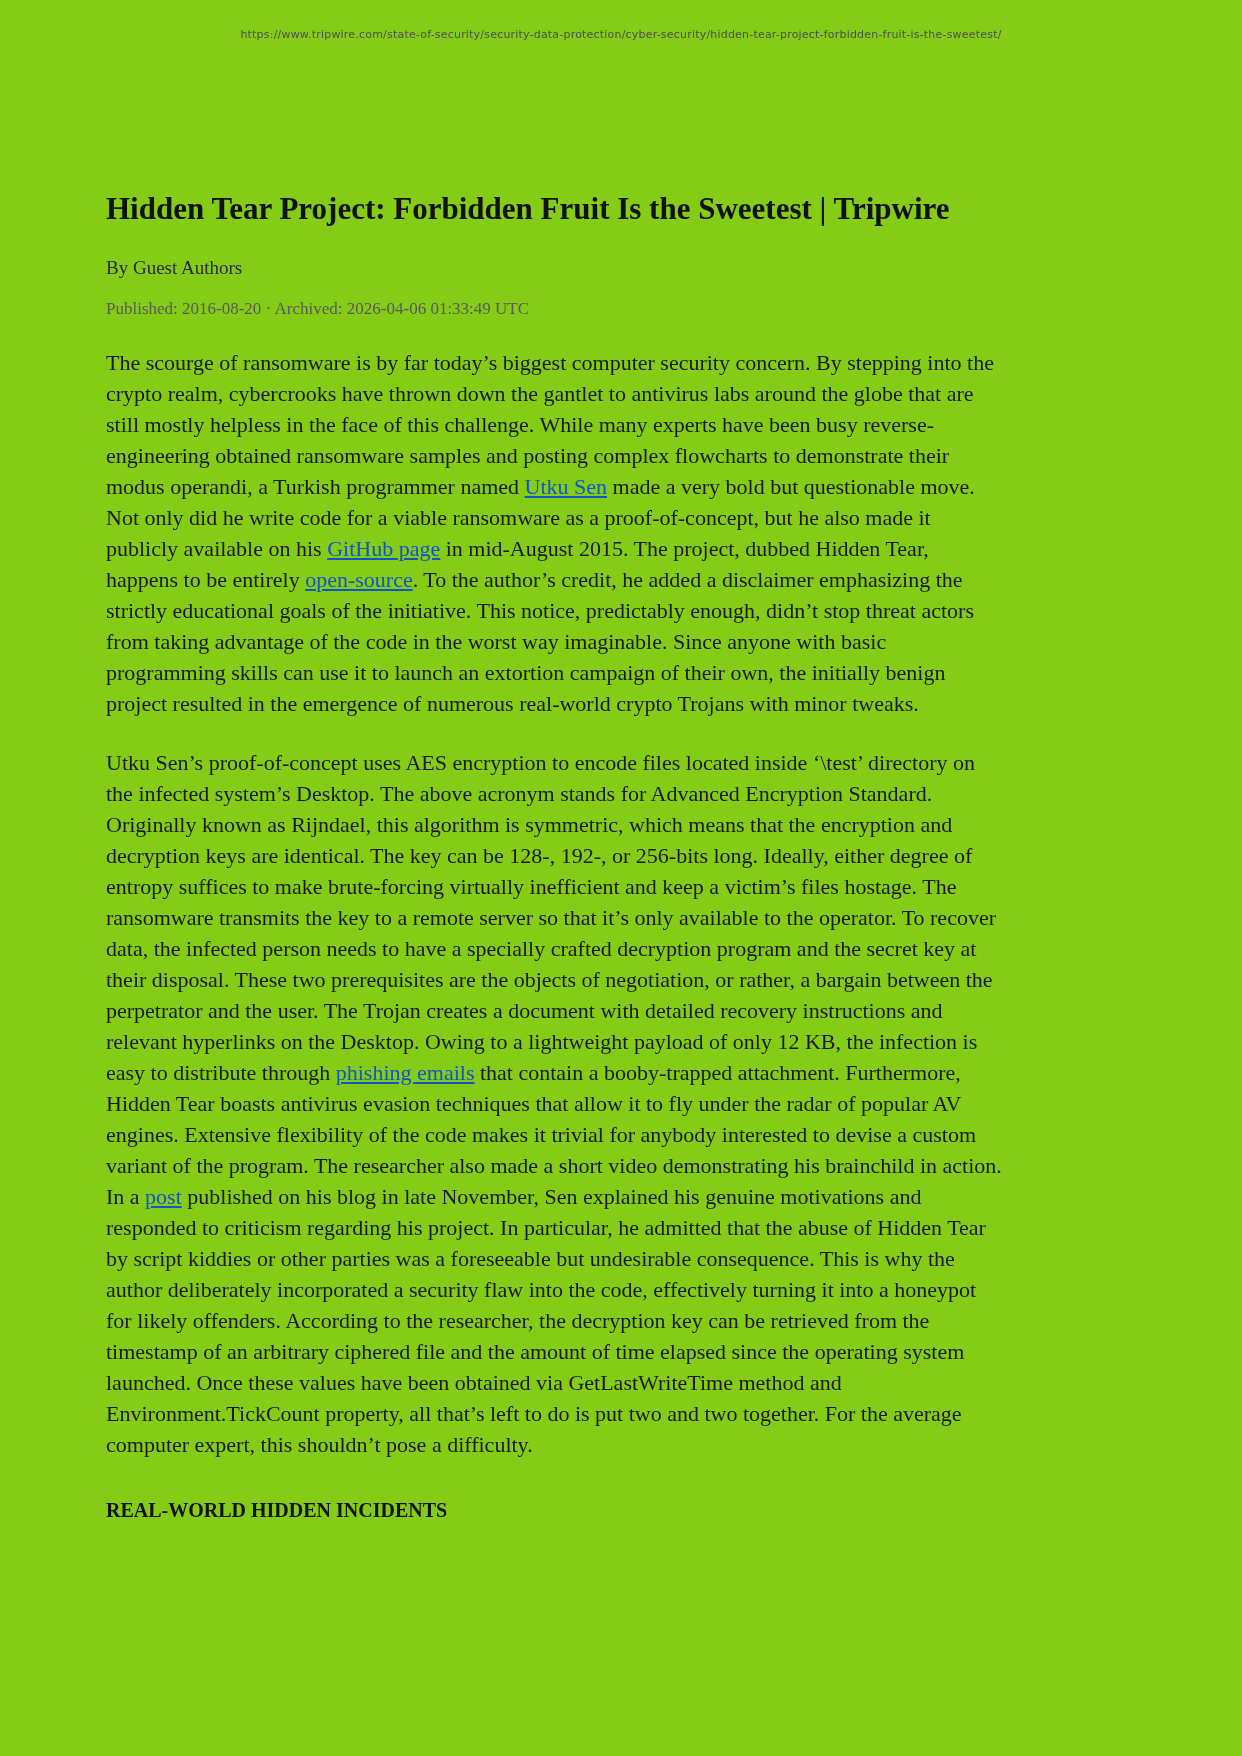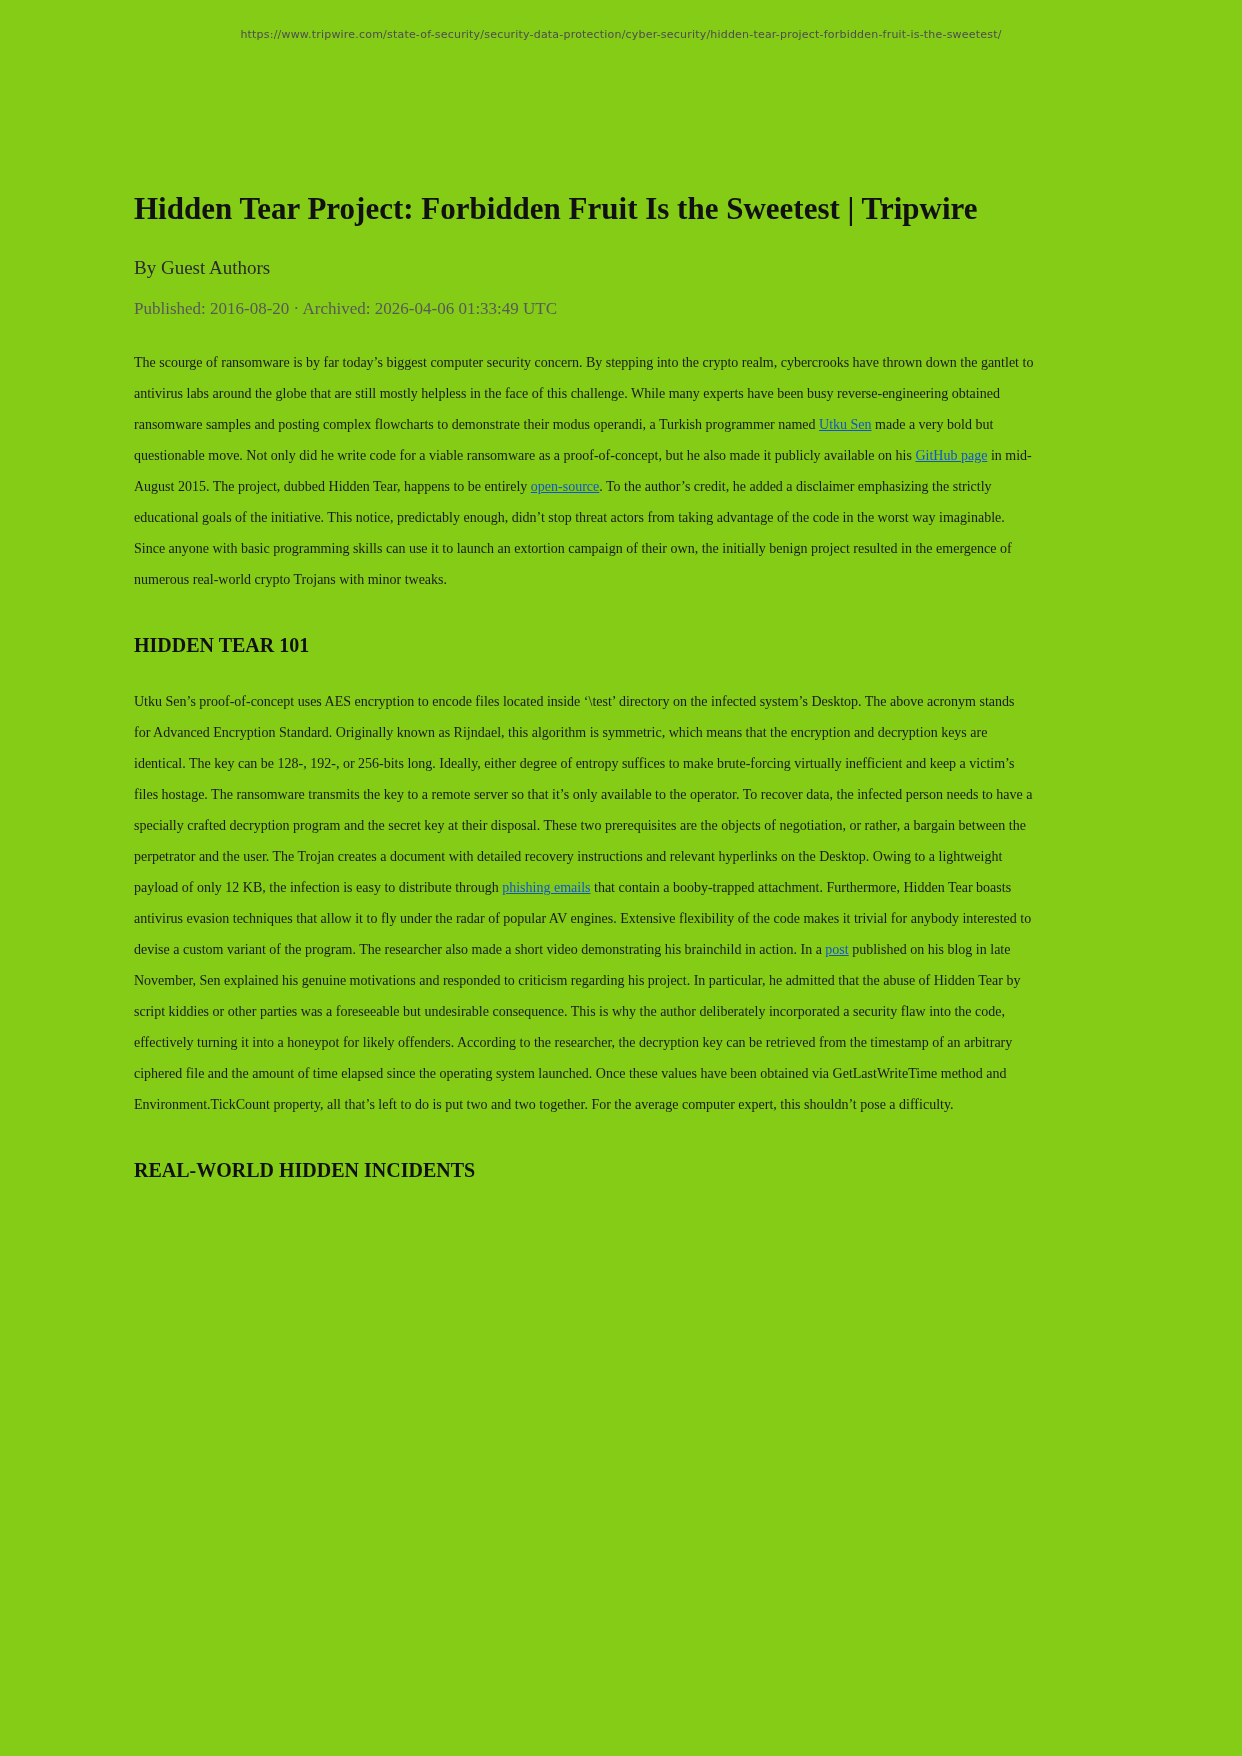--- a/index.html
+++ b/index.html
@@ -26,42 +26,41 @@
     font-family: "DejaVu Sans", sans-serif;
     font-size: 11px;
     letter-spacing: 0.2px;
     color: #4d4d4d;
   }
   .content {
     position: absolute;
     left: 106px;
     top: 0;
     width: 900px;
-    margin-left: 28px;
   }
   .article-title {
     margin: 190px 0 0 0;
     font-size: 31px;
     line-height: 1.2;
     font-weight: bold;
     color: #111111;
   }
   .byline {
     margin: 30px 0 0 0;
     font-size: 19px;
     color: #2b2b2b;
   }
   .meta {
     margin: 20px 0 0 0;
     font-size: 17px;
     color: #595959;
   }
   .body-paragraph {
     margin: 28px 0 0 0;
-    font-size: 14px;
+    font-size: 22px;
     line-height: 31px;
     text-align: left;
     color: #1a1a1a;
   }
   .section-heading {
     margin: 38px 0 0 0;
     font-size: 20px;
     line-height: 1.25;
     font-weight: bold;
     color: #111111;
@@ -92,21 +91,20 @@
   <div class="content">
 
     <h1 class="article-title">Hidden Tear Project: Forbidden Fruit Is the Sweetest | Tripwire</h1>
 
     <p class="byline">By Guest Authors</p>
 
     <p class="meta">Published: 2016-08-20 · Archived: 2026-04-06 01:33:49 UTC</p>
 
     <p class="body-paragraph">The scourge of ransomware is by far today’s biggest computer security concern. By stepping into the crypto realm, cybercrooks have thrown down the gantlet to antivirus labs around the globe that are still mostly helpless in the face of this challenge. While many experts have been busy reverse-engineering obtained ransomware samples and posting complex flowcharts to demonstrate their modus operandi, a Turkish programmer named <a href="#" class="inline-link">Utku Sen</a> made a very bold but questionable move. Not only did he write code for a viable ransomware as a proof-of-concept, but he also made it publicly available on his <a href="#" class="inline-link">GitHub page</a> in mid-August 2015. The project, dubbed Hidden Tear, happens to be entirely <a href="#" class="inline-link">open-source</a>. To the author’s credit, he added a disclaimer emphasizing the strictly educational goals of the initiative. This notice, predictably enough, didn’t stop threat actors from taking advantage of the code in the worst way imaginable. Since anyone with basic programming skills can use it to launch an extortion campaign of their own, the initially benign project resulted in the emergence of numerous real-world crypto Trojans with minor tweaks.</p>
 
-    <h2 class="section-heading">HIDDEN TEAR 101</h2>
 
     <p class="body-paragraph">Utku Sen’s proof-of-concept uses AES encryption to encode files located inside ‘\test’ directory on the infected system’s Desktop. The above acronym stands for Advanced Encryption Standard. Originally known as Rijndael, this algorithm is symmetric, which means that the encryption and decryption keys are identical. The key can be 128-, 192-, or 256-bits long. Ideally, either degree of entropy suffices to make brute-forcing virtually inefficient and keep a victim’s files hostage. The ransomware transmits the key to a remote server so that it’s only available to the operator. To recover data, the infected person needs to have a specially crafted decryption program and the secret key at their disposal. These two prerequisites are the objects of negotiation, or rather, a bargain between the perpetrator and the user. The Trojan creates a document with detailed recovery instructions and relevant hyperlinks on the Desktop. Owing to a lightweight payload of only 12 KB, the infection is easy to distribute through <a href="#" class="inline-link">phishing emails</a> that contain a booby-trapped attachment. Furthermore, Hidden Tear boasts antivirus evasion techniques that allow it to fly under the radar of popular AV engines. Extensive flexibility of the code makes it trivial for anybody interested to devise a custom variant of the program. The researcher also made a short video demonstrating his brainchild in action. In a <a href="#" class="inline-link">post</a> published on his blog in late November, Sen explained his genuine motivations and responded to criticism regarding his project. In particular, he admitted that the abuse of Hidden Tear by script kiddies or other parties was a foreseeable but undesirable consequence. This is why the author deliberately incorporated a security flaw into the code, effectively turning it into a honeypot for likely offenders. According to the researcher, the decryption key can be retrieved from the timestamp of an arbitrary ciphered file and the amount of time elapsed since the operating system launched. Once these values have been obtained via GetLastWriteTime method and Environment.TickCount property, all that’s left to do is put two and two together. For the average computer expert, this shouldn’t pose a difficulty.</p>
 
     <h2 class="section-heading">REAL-WORLD HIDDEN INCIDENTS</h2>
 
   </div>
 
 
 </div>
 

